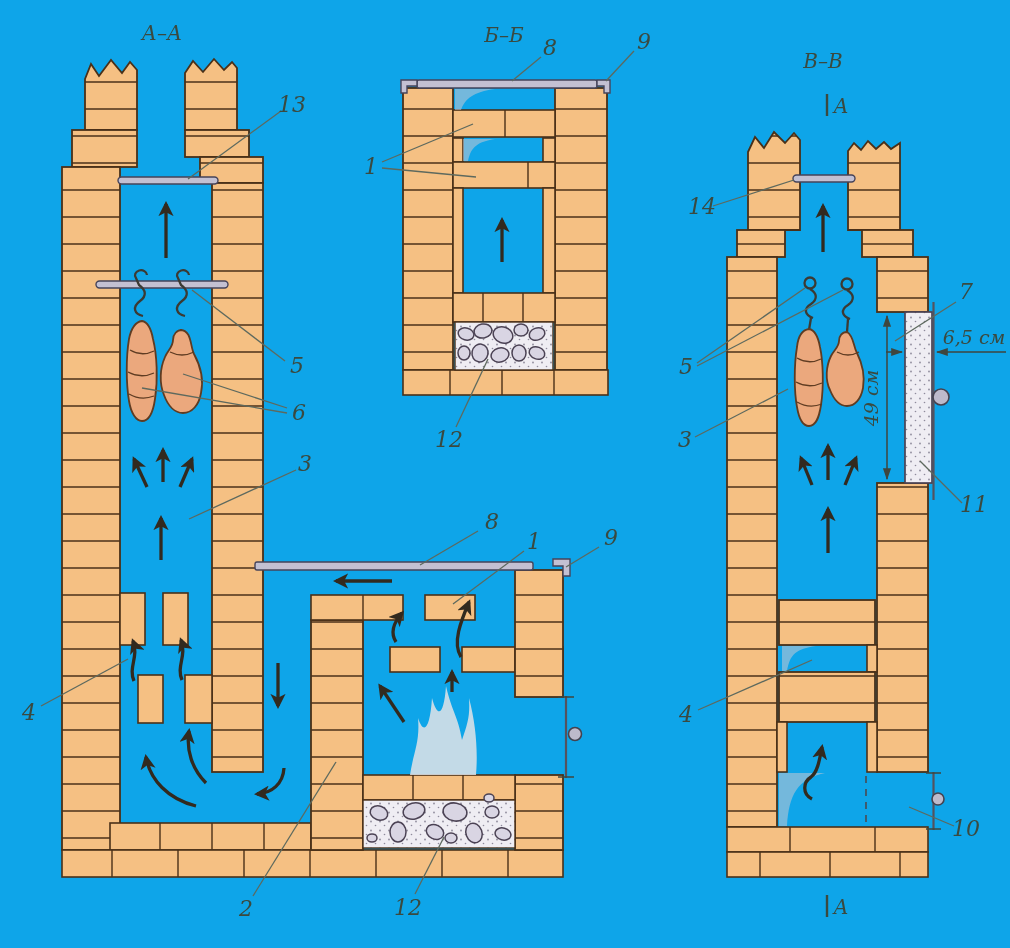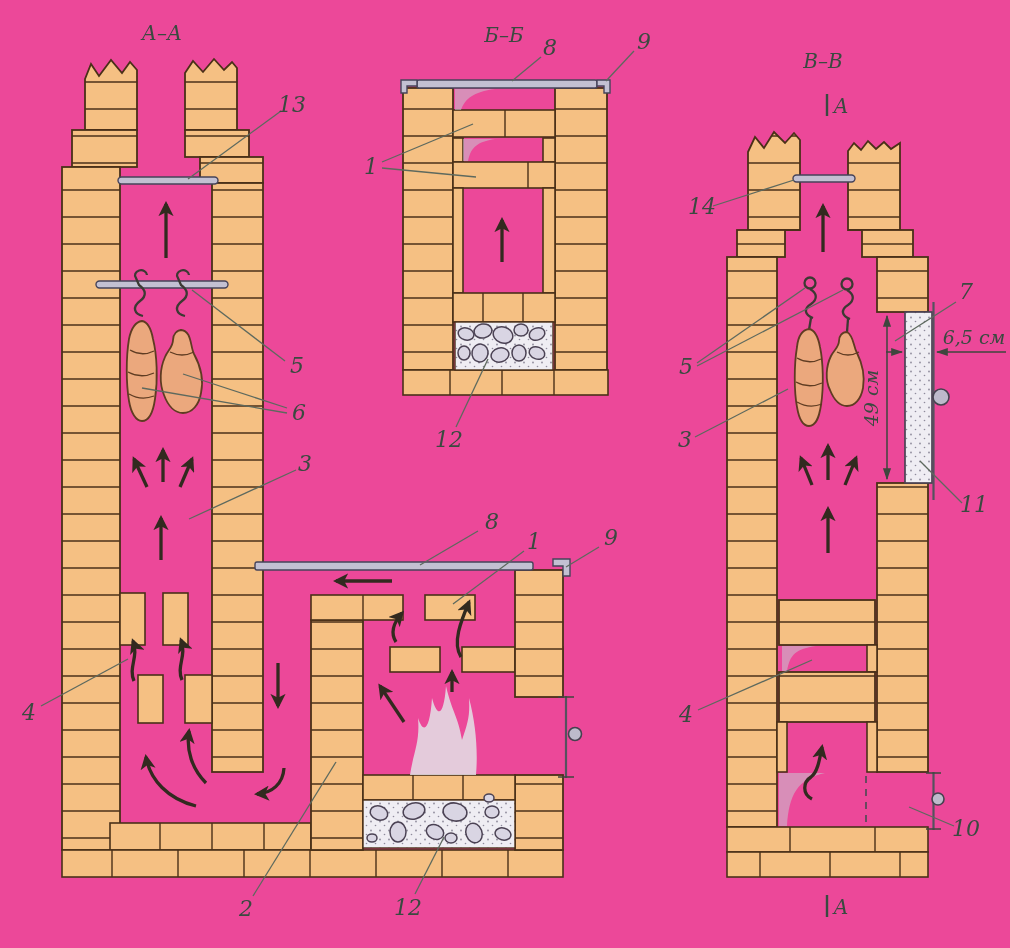--- a/index.html
+++ b/index.html
@@ -1,16 +1,16 @@
 <!DOCTYPE html>
 <html><head>
 <meta charset="utf-8">
 <style>
   html,body{margin:0;padding:0;background:#fcfbf6;}
-  .stage{position:relative;width:1010px;height:948px;background:#ec4899;overflow:hidden;
+  .stage{position:relative;width:1010px;height:948px;background:#0ea5e9;overflow:hidden;
          font-family:"DejaVu Serif",serif;}
   svg{position:absolute;left:0;top:0;}
   .bw{fill:url(#pat-brick);stroke:#4a3018;stroke-width:1.8;}
   .b1{fill:#f5c083;stroke:#4a3018;stroke-width:1.6;}
   .joint{stroke:#4a3018;stroke-width:1.4;}
   .metal{fill:#c3c0d2;stroke:#46435a;stroke-width:1.4;}
   .stonebox{fill:url(#pat-dots);stroke:#4a3018;stroke-width:1.4;}
   .stone{fill:#d9d5e3;stroke:#4b4254;stroke-width:1.5;}
   .meat{fill:#eba87d;stroke:#5f3c22;stroke-width:1.8;}
   .meatline{stroke:#5f3c22;stroke-width:1.3;fill:none;}

